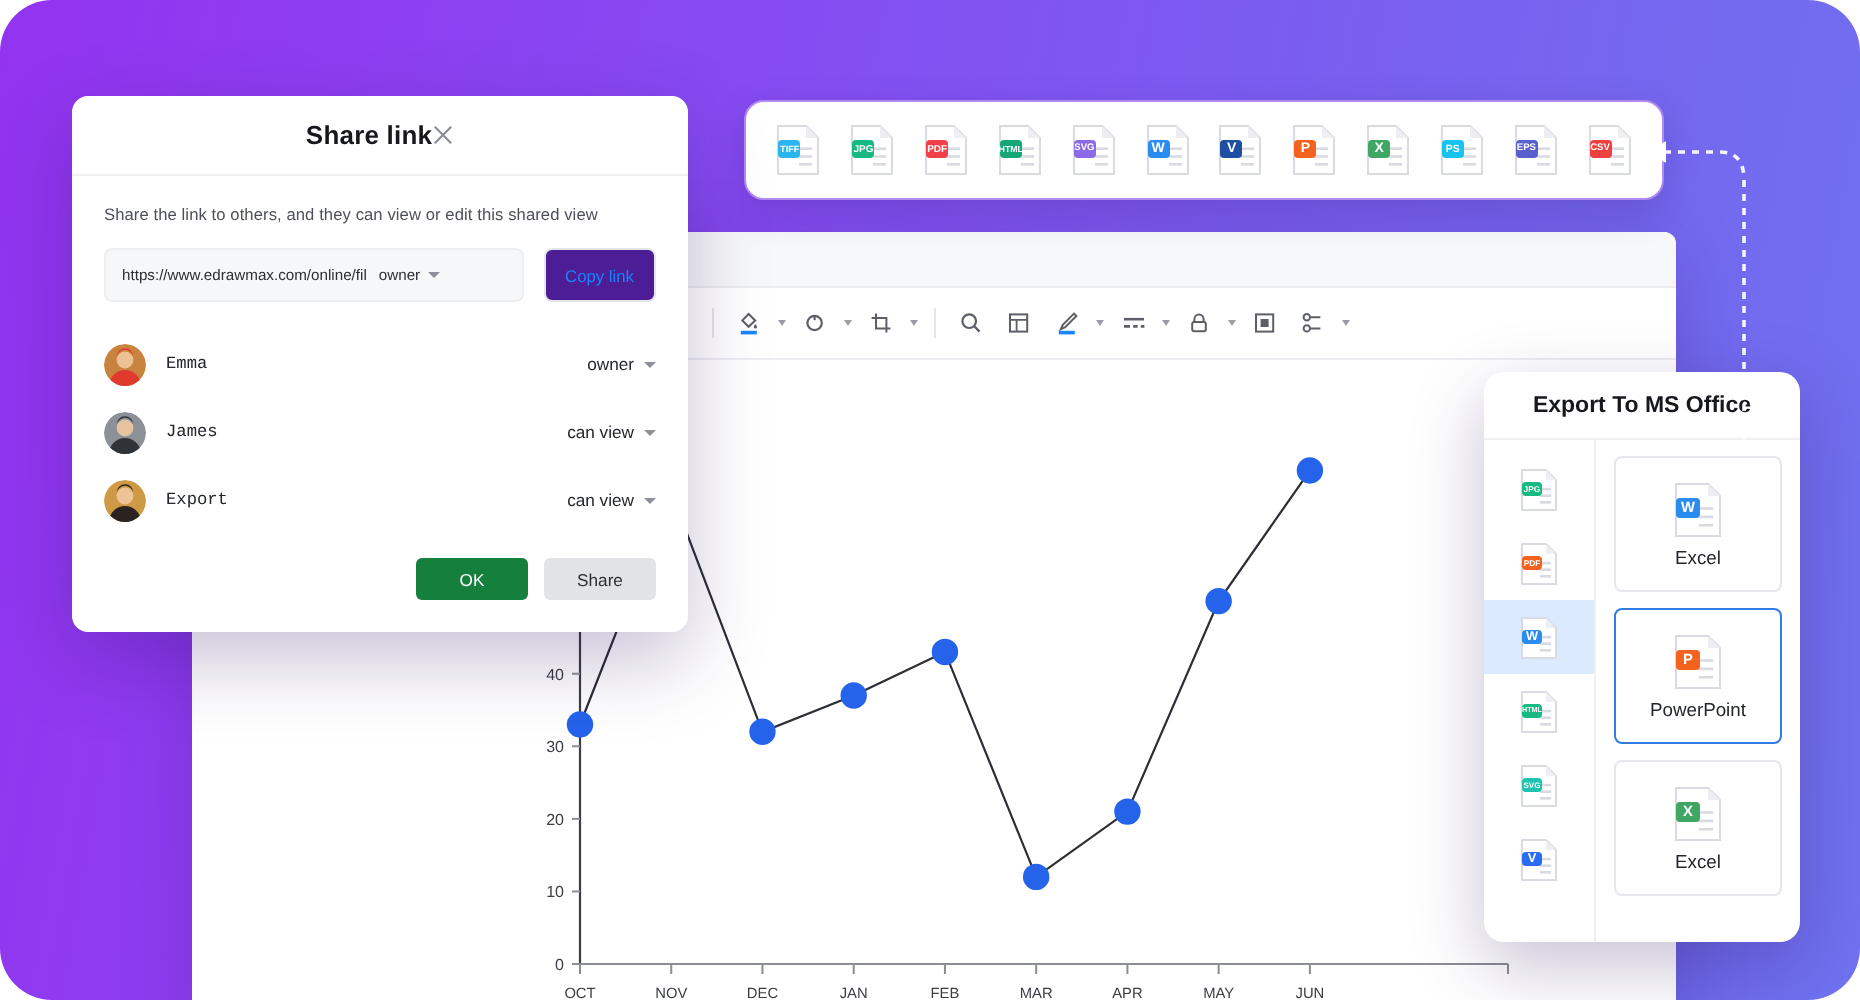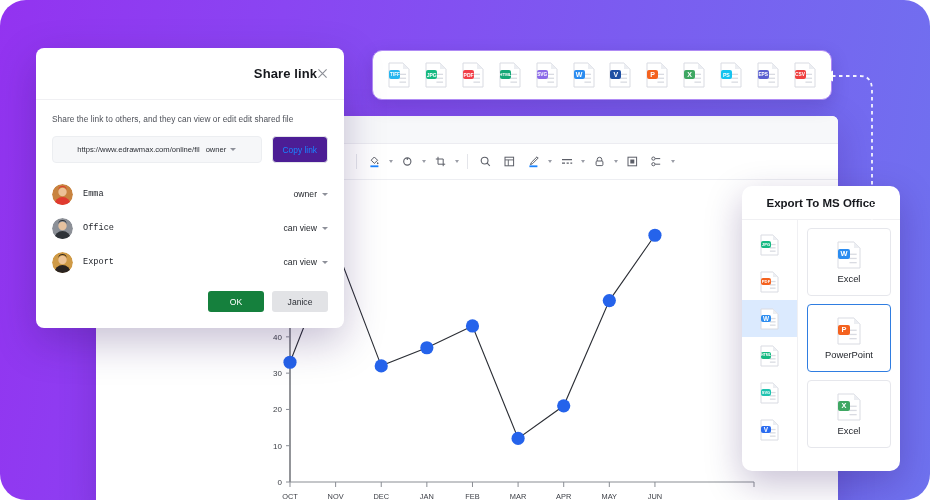--- a/index.html
+++ b/index.html
@@ -68,31 +68,31 @@
     position: absolute;
     left: 36px; top: 48px;
     width: 308px;
     background: #fff;
     border-radius: 8px;
     box-shadow: 0 14px 40px rgba(40,10,90,.26);
     overflow: hidden;
     z-index: 40;
   }
   .dlg-head {
-    height: 52px; display:flex; align-items:center; justify-content:flex-end;
+    height: 40px; display:flex; align-items:center; justify-content:center;
     padding: 0 16px; border-bottom: 1px solid #f0f0f3;
   }
   .dlg-title { font-size: 13px; font-weight: 700; color: #16181d; letter-spacing:.1px;}
   .dlg-close { color:#8b8e96; cursor:pointer; display:flex;}
   .dlg-body { padding: 14px 16px 16px; }
   .dlg-sub { font-size: 8.3px; color:#4d5058; margin-bottom: 12px; letter-spacing:.05px;}
   .link-row { display:flex; align-items:center; gap:10px; margin-bottom: 14px;}
   .link-box {
     flex: 1; height: 27px; background:#f6f7f9; border:1px solid #eceef1; border-radius:4px;
-    display:flex; align-items:center; padding: 0 8px; gap: 6px; justify-content:center;
+    display:flex; align-items:center; padding: 0 8px; gap: 6px; justify-content:flex-start;
   }
   .link-url { font-size:7.6px; color:#2b2e35; white-space:nowrap; overflow:hidden; }
   .link-role { font-size:7.6px; color:#2b2e35; display:flex; align-items:center; gap:4px; white-space:nowrap;}
   .chev { width:0;height:0;border-left:3px solid transparent;border-right:3px solid transparent;border-top:3.6px solid #8d9099; }
   .copy-btn {
     height:27px; padding: 0 10px; border:1px solid #e4e6ea; border-radius:4px; background:#4c1d95;
     display:flex; align-items:center; color:#1a84ff; font-size:8.4px; cursor:pointer;
   }
   .person { display:flex; align-items:center; height: 34px; }
   .avatar { width:21px; height:21px; border-radius:50%; overflow:hidden; flex:none; }
@@ -609,21 +609,21 @@
   <div class="dialog">
     <div class="dlg-head">
       <div class="dlg-title">Share link</div>
       <div class="dlg-close">
         <svg width="11" height="11" viewBox="0 0 11 11">
             <path d="M1.4 1.4 9.6 9.6M9.6 1.4 1.4 9.6" stroke="currentColor" stroke-width="1.1"></path>
           </svg>
       </div>
     </div>
     <div class="dlg-body">
-      <div class="dlg-sub">Share the link to others, and they can view or edit edit shared file</div>
+      <div class="dlg-sub">Share the link to others, and they can view or edit this shared view</div>
 
       <div class="link-row">
         <div class="link-box">
           <div class="link-url">https://www.edrawmax.com/online/fil</div>
           <div class="link-role">
             <span>owner</span>
             <span class="chev"></span>
           </div>
         </div>
         <div class="copy-btn">Copy link</div>
@@ -643,21 +643,21 @@
               <span class="chev"></span>
             </span>
           </div>
           <div class="person">
             <span class="avatar"><svg width="21" height="21" viewBox="0 0 21 21">
                 <circle cx="10.5" cy="10.5" r="10.5" fill="#8c9097"></circle>
                 <circle cx="10.5" cy="8" r="4.2" fill="#f0c8a0" opacity=".9"></circle>
                 <path d="M2.5 21a8 8 0 0 1 16 0Z" fill="#2f3338"></path>
                 <path d="M6.4 6.2a4.2 4.2 0 0 1 8.2 0 4 4 0 0 0-8.2 0Z" fill="#2f3338"></path>
               </svg></span>
-            <span class="pname">Office</span>
+            <span class="pname">James</span>
             <span class="prole">
               <span>can view</span>
               <span class="chev"></span>
             </span>
           </div>
           <div class="person">
             <span class="avatar"><svg width="21" height="21" viewBox="0 0 21 21">
                 <circle cx="10.5" cy="10.5" r="10.5" fill="#cf9a46"></circle>
                 <circle cx="10.5" cy="8" r="4.2" fill="#f0c8a0" opacity=".9"></circle>
                 <path d="M2.5 21a8 8 0 0 1 16 0Z" fill="#2a2320"></path>
@@ -666,18 +666,18 @@
             <span class="pname">Export</span>
             <span class="prole">
               <span>can view</span>
               <span class="chev"></span>
             </span>
           </div>
         </div>
 
       <div class="dlg-actions">
         <div class="btn btn-ok">OK</div>
-        <div class="btn btn-cancel">Janice</div>
+        <div class="btn btn-cancel">Share</div>
       </div>
     </div>
   </div>
 
 </div>
 
 </body></html>

